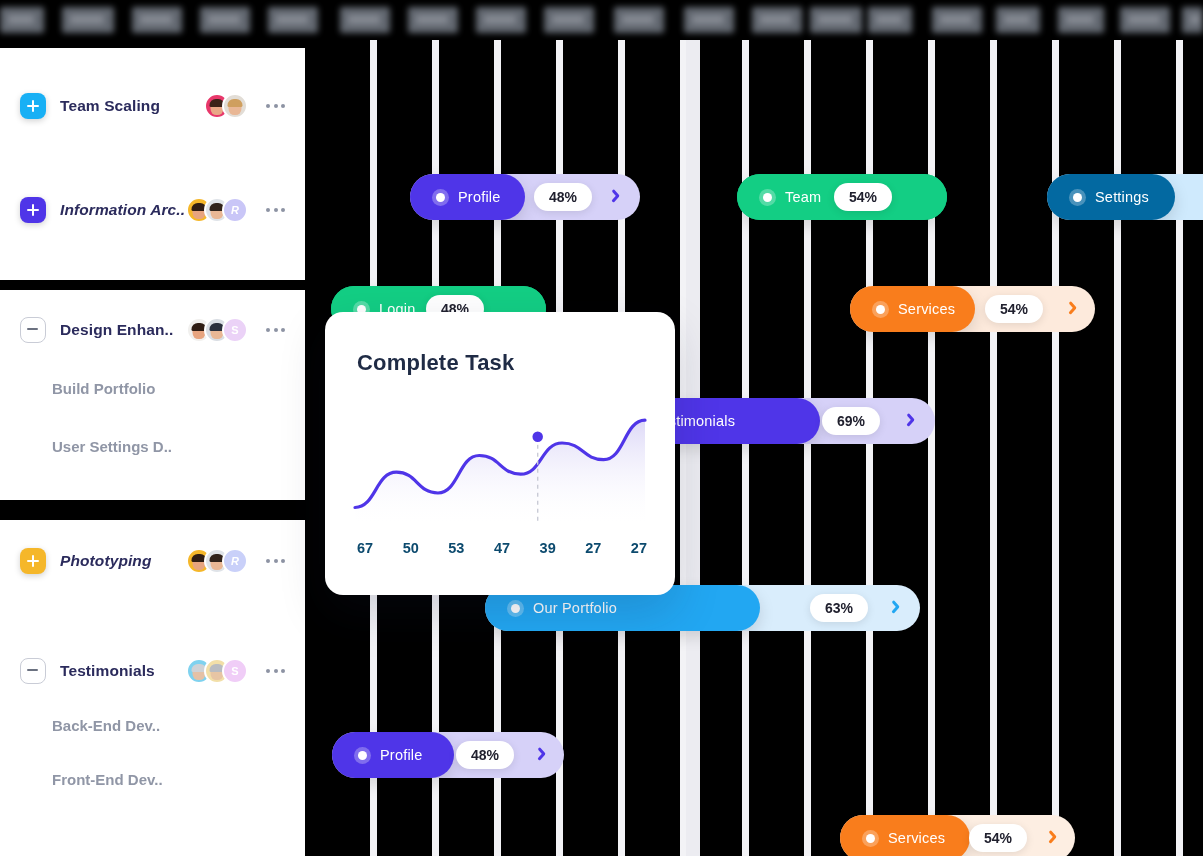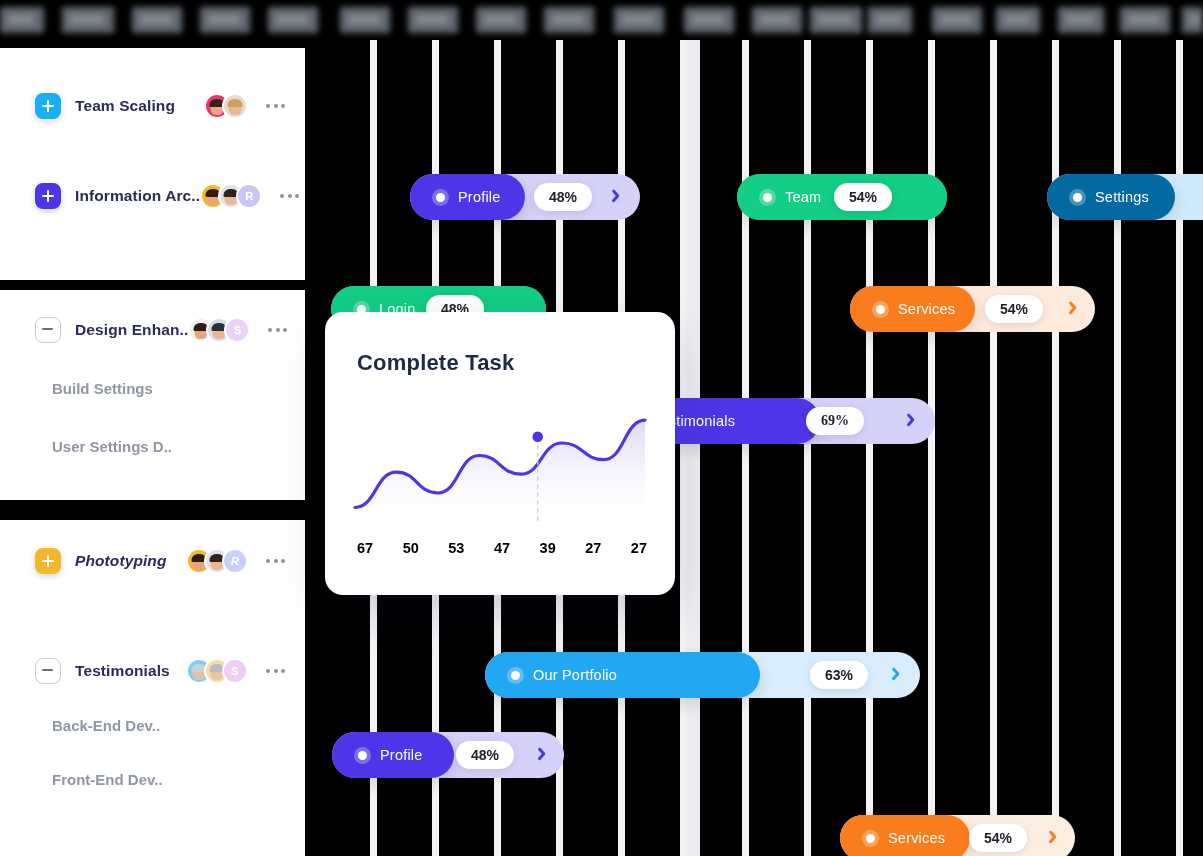--- a/index.html
+++ b/index.html
@@ -29,21 +29,21 @@
   #sidebar{
     position:absolute; left:0; top:40px; width:305px; height:816px;
     background:#000;
   }
   .side-card{
     position:absolute; left:0; width:305px;
     background:#fff;
   }
   .side-head{
     position:absolute; left:0; width:305px; height:56px;
-    display:flex; align-items:center;padding-left:15px;
+    display:flex; align-items:center;
   }
   .toggle{
     width:26px; height:26px; border-radius:8px; margin-left:20px;
     flex:0 0 auto; position:relative;
   }
   .toggle.plus{ box-shadow:0 2px 6px rgba(0,0,0,.18); }
   .toggle.plus:before,.toggle.plus:after{
     content:""; position:absolute; background:#fff; border-radius:1px;
   }
   .toggle.plus:before{ left:7px; top:12px; width:12px; height:2.4px; }
@@ -148,21 +148,21 @@
   }
   #card h2{
     position:absolute; left:32px; top:38px;
     font-size:22px; font-weight:700; color:#1f2b45; letter-spacing:.2px;
   }
   #chartbox{ position:absolute; left:12px; top:100px; width:326px; height:110px; }
   .xlabels{
     position:absolute; left:32px; top:228px; width:290px;
     display:flex; justify-content:space-between;
   }
-  .xlabels span{ font-size:14.5px; font-weight:600; color:#000000; }
+  .xlabels span{ font-size:14.5px; font-weight:600; color:#0c4a6e; }
 </style>
 </head>
 <body>
 
 <div id="topbar">
     <div class="top-chip" style="left: 0px; width: 44px;">
       <i style="left: 8px; width: 26px;"></i>
     </div>
     <div class="top-chip" style="left: 62px; width: 52px;">
       <i style="left: 8px; width: 34px;"></i>
@@ -235,21 +235,21 @@
           <span class="hair" style="background: rgb(207, 159, 94);"></span>
         </div>
       </div>
       <div class="dots">
         <span></span>
         <span></span>
         <span></span>
       </div>
     </div>
     <div class="side-card" style="top: 122px; height: 118px;"></div>
-    <div class="side-head" style="top: 128px;">
+    <div class="side-head" style="top: 142px; font-style: italic;">
       <div class="toggle plus" style="background: rgb(79, 53, 232);"></div>
       <div class="side-title">Information Arc..</div>
       <div class="avatars">
         <div class="av" style="background: rgb(245, 183, 42);">
           <span class="face" style="background: rgb(231, 164, 127);"></span>
           <span class="hair" style="background: rgb(47, 29, 20);"></span>
         </div>
         <div class="av" style="background: rgb(223, 227, 232);">
           <span class="face" style="background: rgb(233, 183, 149);"></span>
           <span class="hair" style="background: rgb(49, 35, 27);"></span>
@@ -276,21 +276,21 @@
           <span class="hair" style="background: rgb(42, 47, 60);"></span>
         </div>
         <div class="av" style="background: rgb(235, 210, 247); color: rgb(255, 255, 255);">S</div>
       </div>
       <div class="dots">
         <span></span>
         <span></span>
         <span></span>
       </div>
     </div>
-    <div class="subitem" style="top: 340px;">Build Settings</div>
+    <div class="subitem" style="top: 340px;">Build Portfolio</div>
     <div class="subitem" style="top: 398px;">User Settings D..</div>
     <div class="side-card" style="top: 480px; height: 126px;"></div>
     <div class="side-head" style="top: 493px; font-style: italic;">
       <div class="toggle plus" style="background: rgb(245, 183, 42);"></div>
       <div class="side-title">Phototyping</div>
       <div class="avatars">
         <div class="av" style="background: rgb(245, 183, 42);">
           <span class="face" style="background: rgb(231, 164, 127);"></span>
           <span class="hair" style="background: rgb(47, 29, 20);"></span>
         </div>
@@ -387,24 +387,24 @@
       </div>
       <div class="pct" style="right: 52px;">54%</div>
       <div class="chev" style="right: 14px; color: rgb(249, 125, 28);"></div>
     </div>
     <div class="bar" style="left: 300px; top: 358px; width: 330px;">
       <div class="track" style="background: rgb(214, 209, 248);"></div>
       <div class="fill" style="width: 215px; background: rgb(79, 53, 232);">
         <span class="bullet"></span>
         <span class="blabel">Testimonials</span>
       </div>
-      <div class="pct" style="right: 71px; font-family: Liberation Serif, serif;">69%</div>
+      <div class="pct" style="right: 55px;">69%</div>
       <div class="chev" style="right: 16px; color: rgb(79, 53, 232);"></div>
     </div>
-    <div class="bar" style="left: 180px; top: 612px; width: 435px;">
+    <div class="bar" style="left: 180px; top: 545px; width: 435px;">
       <div class="track" style="background: rgb(217, 237, 252);"></div>
       <div class="fill" style="width: 275px; background: rgb(34, 167, 242);">
         <span class="bullet"></span>
         <span class="blabel">Our Portfolio</span>
       </div>
       <div class="pct" style="right: 52px; text-align: right;">63%</div>
       <div class="chev" style="right: 16px; color: rgb(34, 167, 242);"></div>
     </div>
     <div class="bar" style="left: 27px; top: 692px; width: 232px;">
       <div class="track" style="background: rgb(214, 209, 248);"></div>

